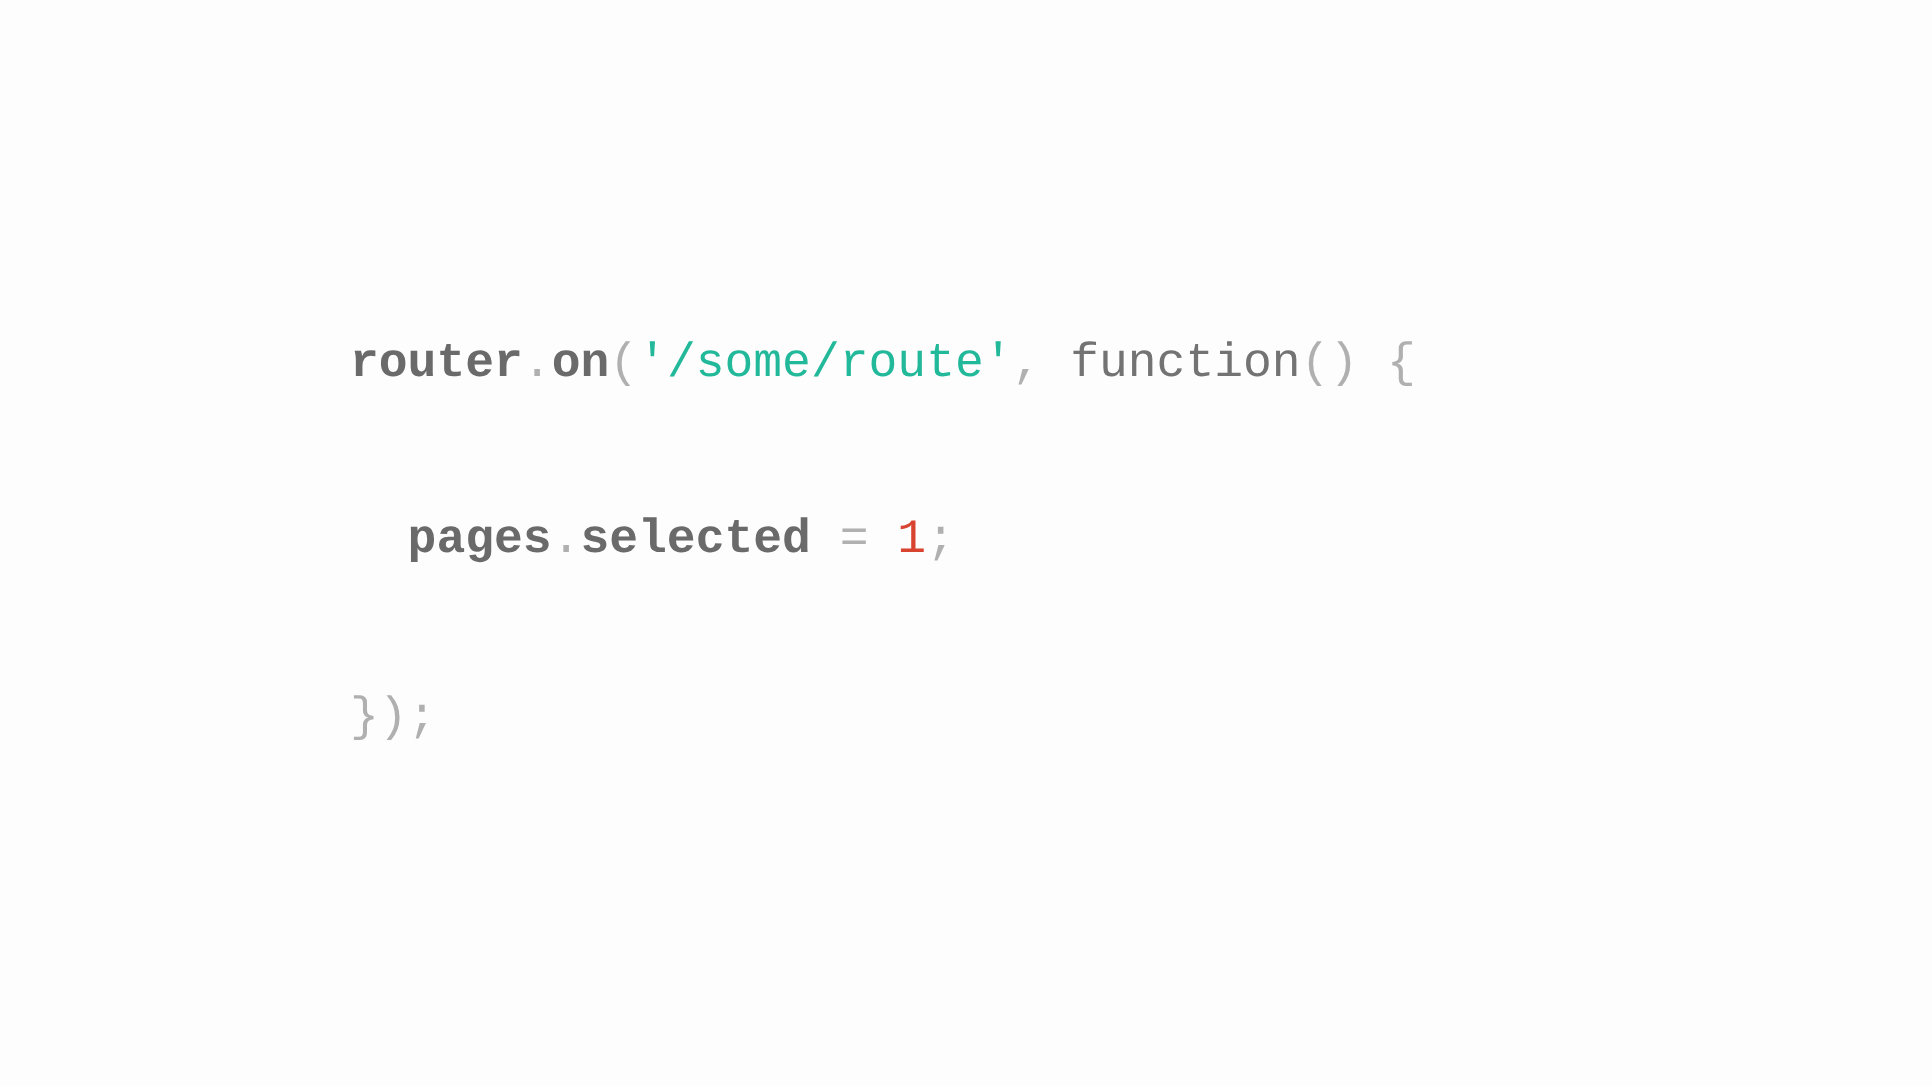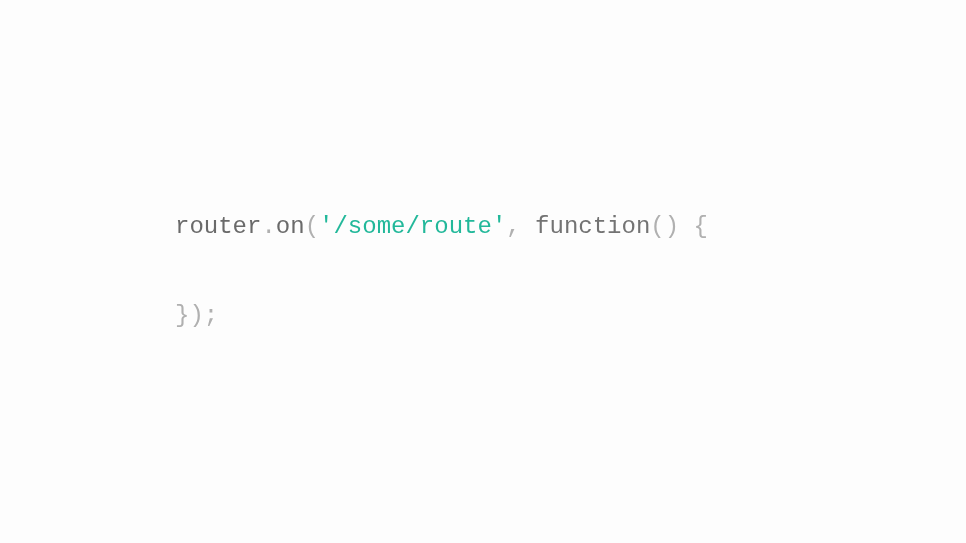--- a/index.html
+++ b/index.html
@@ -14,26 +14,27 @@
       font-family: "SF Mono", "Monaco", "Menlo", "Consolas", "Courier New", monospace;
       font-size: 24px;
       display: flex;
       align-items: center;
       padding-left: 175px;
     }
     .code-block {
       line-height: 1.85;
       white-space: pre;
     }
-    .tok-default { color: #6a6a6a; }
+    .tok-default { color: #6a6a6a; font-weight: bold; }
     .tok-punct { color: #b0b0b0; }
     .tok-string { color: #22b89a; text-align: right; }
     .tok-keyword { color: #737373; }
     .tok-number { color: #d94430; }
     .indent { display: inline-block; width: 2ch; }
   </style>
 </head>
 <body>
 
 <div class="code-block">
 <div><span class="tok-default">router</span><span class="tok-punct">.</span><span class="tok-default">on</span><span class="tok-punct">(</span><span class="tok-string">'/some/route'</span><span class="tok-punct">,</span><span> </span><span class="tok-keyword">function</span><span class="tok-punct">()</span><span> </span><span class="tok-punct">{</span></div>
+<div><span class="indent"></span><span class="tok-default">pages</span><span class="tok-punct">.</span><span class="tok-default">selected</span><span> </span><span class="tok-punct">=</span><span> </span><span class="tok-number">1</span><span class="tok-punct">;</span></div>
 <div><span class="tok-punct">});</span></div>
 </div>
 
 </body></html>

